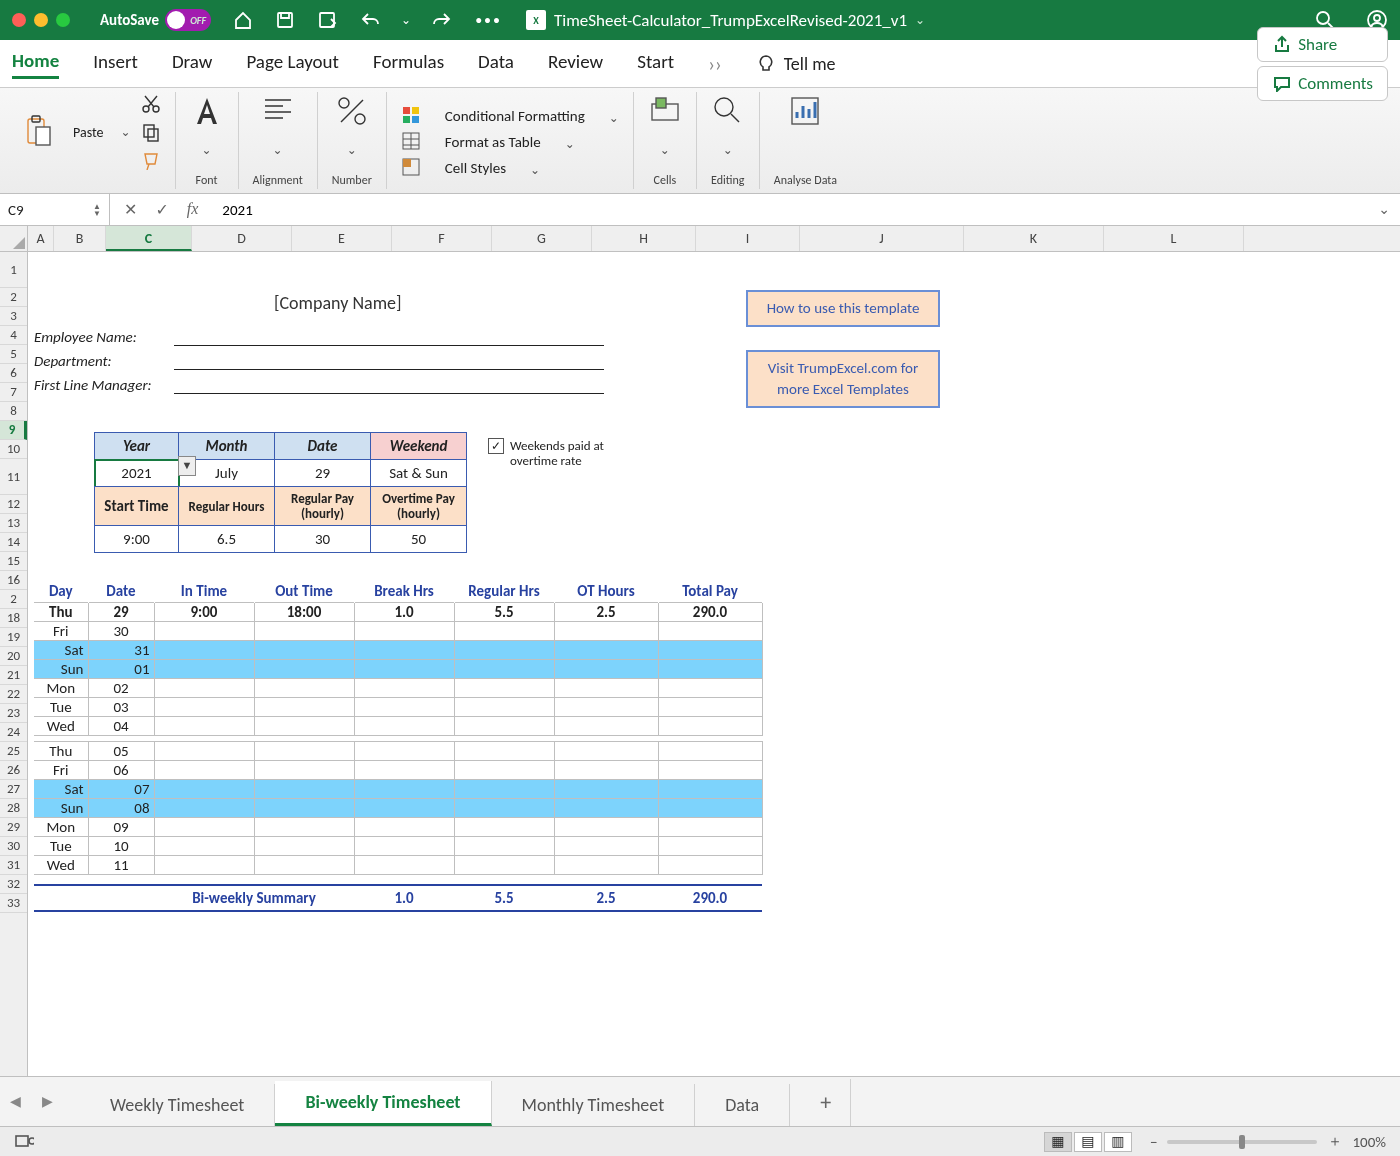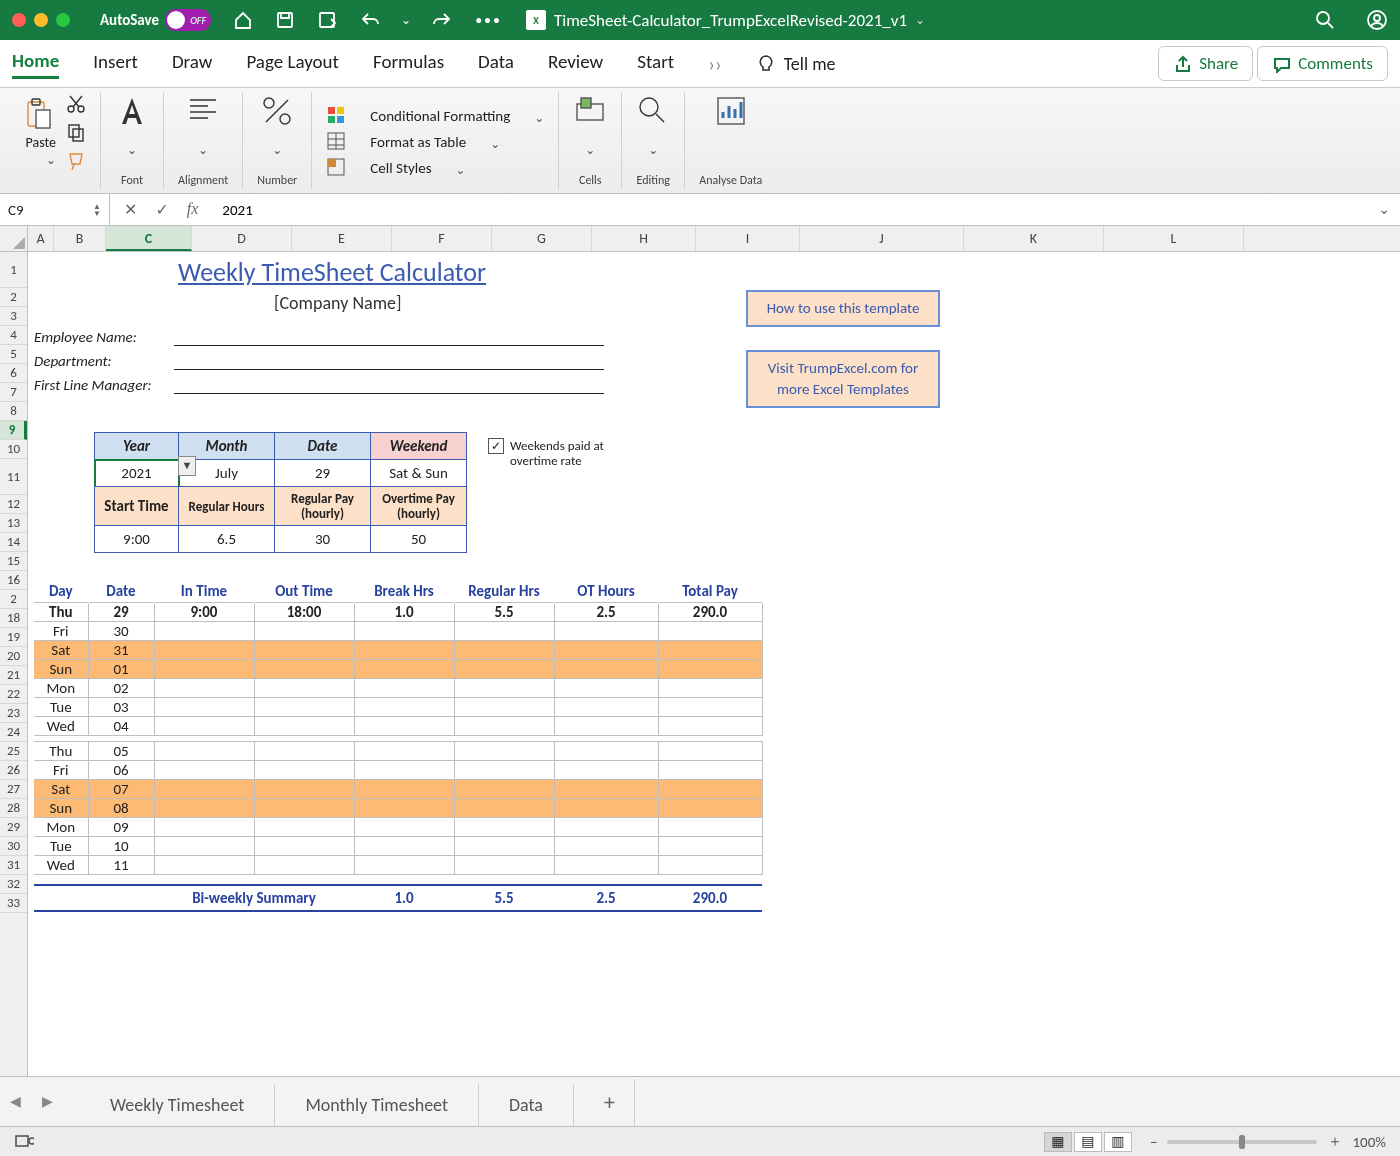--- a/index.html
+++ b/index.html
@@ -21,31 +21,31 @@
   .right-icons { margin-left:auto; display:flex; gap:30px; }
   .right-icons svg { width:22px; height:22px; fill:none; stroke:#fff; stroke-width:1.8; }
 
   
   .ribbon-tabs { height: 48px; background: #fff; display:flex; align-items:center; padding: 0 12px; gap: 34px; border-bottom: 1px solid #ccc; }
   .rtab { font-size: 19px; color:#222; cursor:pointer; padding-bottom:4px; }
   .rtab.active { color:#148341; font-weight:600; border-bottom:3px solid #148341; }
   .rtab-more { font-size:20px; color:#888; }
   .tellme { display:flex; align-items:center; gap:8px; font-size:18px; }
   .tellme svg { width:20px; height:20px; fill:none; stroke:#333; stroke-width:1.6; }
-  .ribbon-right { margin-left:auto; display:flex; gap:4px; }
+  .ribbon-right { margin-left:auto; display:flex; gap:4px;flex-direction:column; }
   .pill-btn { border:1px solid #c7c7c7; border-radius:6px; padding:6px 14px; font-size:17px; display:flex; align-items:center; gap:8px; background:#fff; color:#177a41; font-weight:500; }
   .pill-btn svg { width:18px; height:18px; fill:none; stroke:#177a41; stroke-width:2; }
 
   
   .ribbon-panel { height: 106px; background: linear-gradient(#f7f7f7,#ececec); display:flex; border-bottom:1px solid #bfbfbf; padding:4px 8px; gap:0; }
   .group { display:flex; flex-direction:column; align-items:center; justify-content:space-between; padding:2px 14px; border-right:1px solid #d0d0d0; }
   .group:last-child { border-right:none; }
   .group-row { display:flex; align-items:center; gap:10px; }
   .group-label { font-size:12px; color:#444; margin-top:2px; }
-  .bigbtn { display:flex; flex-direction:column; align-items:flex-end; gap:2px; cursor:pointer; }
+  .bigbtn { display:flex; flex-direction:row; align-items:center; gap:17px; cursor:pointer; }
   .bigbtn svg { width:34px; height:34px; fill:none; stroke:#333; stroke-width:1.4; }
   .smallstack { display:flex; flex-direction:column; gap:8px; align-items:center; }
   .smallstack svg { width:20px; height:20px; fill:none; stroke:#333; stroke-width:1.4; }
   .dropdown-chev { font-size:12px; color:#555; }
   .styles-group { display:flex; flex-direction:column; gap:6px; justify-content:center; }
   .style-row { display:flex; align-items:flex-end; gap:24px; font-size:15px; }
   .style-row svg { width:20px; height:20px; }
 
   
   .formula-bar { height:32px; background:#fff; border-bottom:1px solid #bfbfbf; display:flex; align-items:center; }
@@ -89,21 +89,21 @@
   .cfg-val { background:#fff; }
   .cfg-dd { position:absolute; width:18px; height:20px; border:1px solid #888; background:#eee; font-size:11px; text-align:center; line-height:18px; color:#444;}
   .chkbox { position:absolute; display:flex; align-items:flex-start; gap:6px; font-size:13px; }
   .chkbox .box { width:16px; height:16px; border:1px solid #555; background:#fff; font-size:12px; text-align:center; line-height:14px; }
 
   
   .daily { position:absolute; border-collapse:collapse; font-size:15px; }
   .daily th { color:#2842a0; font-weight:700; text-align:center; padding:2px 4px; height:20px; border-right:1px solid transparent; }
   .daily td { border:1px solid #bfbfbf; text-align:center; height:19px; padding:0 4px; }
   .daily td.day { border-left:none; }
-  .daily tr.weekend td { background:#fdba74; }
+  .daily tr.weekend td { background:#7dd3fc;text-align:right; }
   .daily tr.bold td { font-weight:600; }
   .daily tr.space td { border-left:none; border-right:none; background:#fff; }
   .summary-row td { border:none !important; color:#2842a0; font-weight:700; border-top:2px solid #2842a0 !important; border-bottom:2px solid #2842a0 !important; height:26px; }
 
   
   .sheet-tab-bar { height:50px; background:#f3f3f3; border-top:1px solid #bfbfbf; display:flex; align-items:center; padding:0 10px; }
   .sheet-nav { display:flex; gap:14px; margin-right:20px; color:#888; }
   .sheet-nav span { width:18px; height:18px; }
   .sheet-tabs { display:flex; align-items:flex-end; height:100%; }
   .stab { padding:10px 30px; border-right:1px solid #d0d0d0; font-size:18px; color:#555; background:#f3f3f3; cursor:pointer; }
@@ -397,21 +397,20 @@
       <div class="rh">27</div>
       <div class="rh">28</div>
       <div class="rh">29</div>
       <div class="rh">30</div>
       <div class="rh">31</div>
       <div class="rh">32</div>
       <div class="rh">33</div>
     </div>
   <div class="sheet">
 
-    <div class="maintitle">Weekly TimeSheet Calculator</div>
     <div class="company">[Company Name]</div>
 
     <div class="field-row" style="top:76px">Employee Name:</div>
     <div class="field-line" style="top:93px; left:146px"></div>
     <div class="field-row" style="top:100px">Department:</div>
     <div class="field-line" style="top:117px; left:146px"></div>
     <div class="field-row" style="top:124px">First Line Manager:</div>
     <div class="field-line" style="top:141px; left:146px"></div>
 
     <div class="link-box" style="top:38px; left:718px; width:194px">How to use this template</div>
@@ -633,20 +632,21 @@
   </div>
 </div>
 
 <div class="sheet-tab-bar">
   <div class="sheet-nav">
     <span>◀</span>
     <span>▶</span>
   </div>
   <div class="sheet-tabs" id="sheet-tabs">
       <div class="stab">Weekly Timesheet</div>
+      <div class="stab active">Bi-weekly Timesheet</div>
       <div class="stab">Monthly Timesheet</div>
       <div class="stab">Data</div>
       <div class="stab addtab">+</div>
     </div>
 </div>
 
 <div class="status-bar">
   <div class="status-left">
     <svg>
         <rect x="2" y="6" width="12" height="10"></rect>

